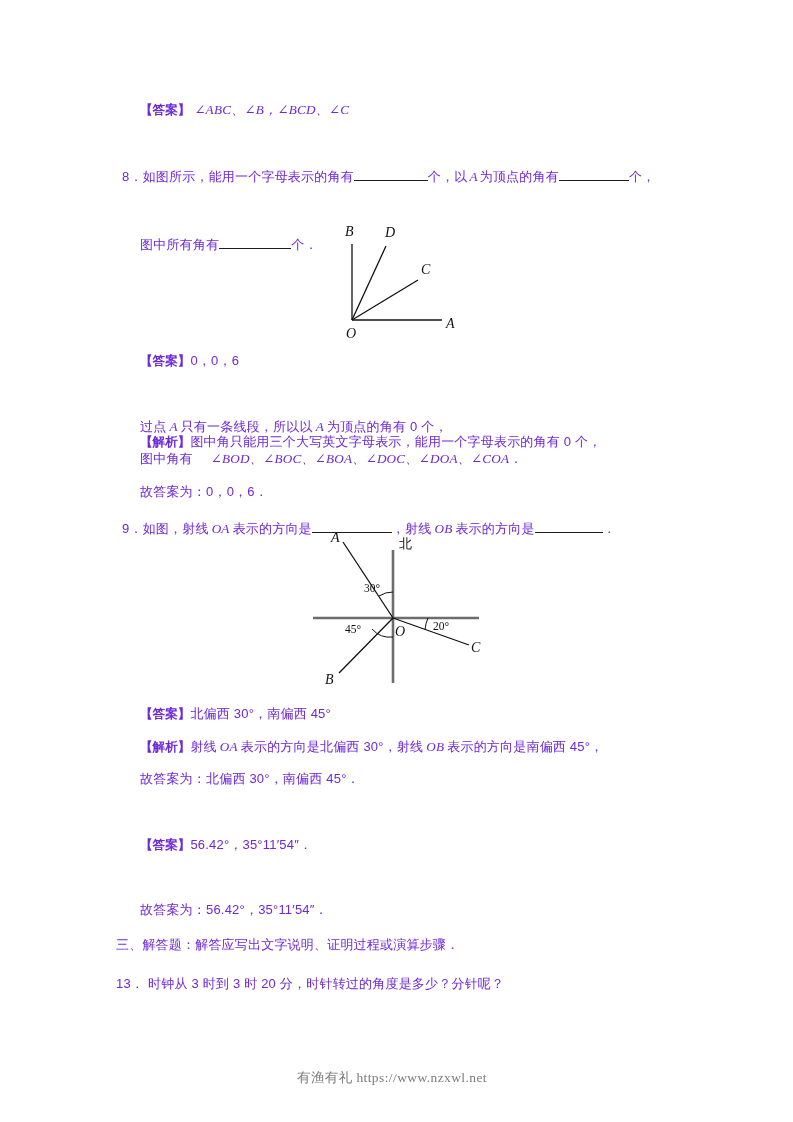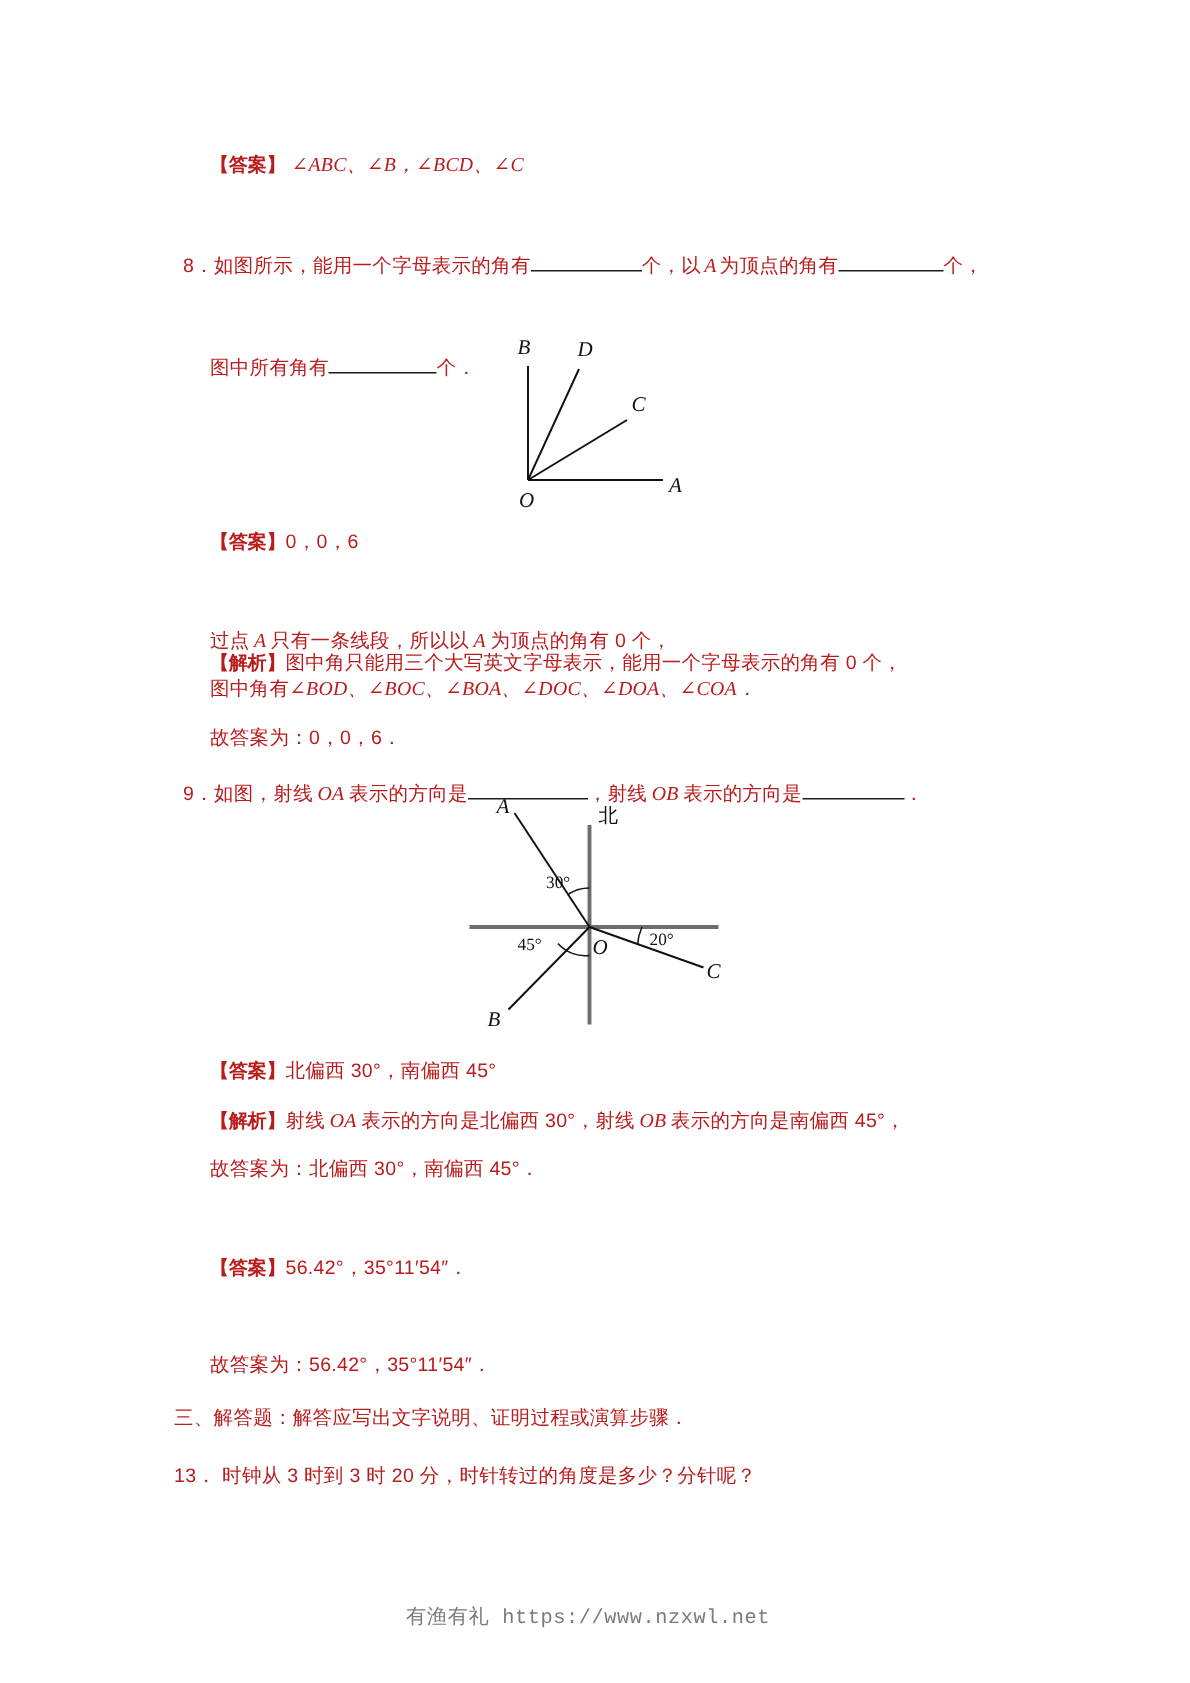--- a/index.html
+++ b/index.html
@@ -22,21 +22,21 @@
     height: 1122px;
   }
 
   
   .line {
     position: absolute;
     font-size: 13.2px;
     line-height: 1.0;
     white-space: nowrap;
     letter-spacing: 0.2px;
-    color: #b91c1c;
+    color: #6d28d9;
   }
   .it {
     font-style: italic;
     font-family: "Liberation Serif", "DejaVu Serif", serif;
   }
   .tag {
     font-family: "Liberation Sans", "DejaVu Sans", sans-serif;
     font-weight: 600;
     font-size: 12.6px;
     letter-spacing: 0px;
@@ -81,21 +81,21 @@
     fill: #111;
   }
 
   
   .footer {
     position: absolute;
     left: 0;
     top: 1069px;
     width: 784px;
     text-align: center;
-    font-family: Liberation Mono, monospace;
+    font-family: Liberation Serif, serif;
     font-size: 13.5px;
     color: #7b7b7b;
     letter-spacing: 0.4px;
   }
 </style>
 </head>
 <body>
 
 <div class="page">
 
@@ -131,21 +131,21 @@
 
   <div class="line" style="left:140px; top:387px;margin-top:48px;">
     <span class="tag">【解析】</span><span class="cjk">图中角只能用三个大写英文字母表示，能用一个字母表示的角有 0 个，</span>
   </div>
 
   <div class="line" style="left:140px; top:420px;">
     <span class="cjk">过点</span><span class="it" style="margin:0 3px;">A</span><span class="cjk">只有一条线段，所以以</span><span class="it" style="margin:0 3px;">A</span><span class="cjk">为顶点的角有 0 个，</span>
   </div>
 
   <div class="line" style="left:140px; top:452px;">
-    <span class="cjk">图中角有</span><span class="it" style="margin-left:0;">∠BOD、∠BOC、∠BOA、∠DOC、∠DOA、∠COA．</span>
+    <span class="cjk">图中角有</span><span class="it" style="margin-left:18px;">∠BOD、∠BOC、∠BOA、∠DOC、∠DOA、∠COA．</span>
   </div>
 
   <div class="line" style="left:140px; top:485px;">
     <span class="cjk">故答案为：0，0，6．</span>
   </div>
 
   <div class="line" style="left:122px; top:522px;">
     <span class="cjk">9．</span><span class="cjk">如图，射线</span><span class="it" style="margin:0 3px;">OA</span><span class="cjk">表示的方向是</span><span class="blank w4"></span><span class="cjk">，射线</span><span class="it" style="margin:0 3px;">OB</span><span class="cjk">表示的方向是</span><span class="blank w5"></span><span class="cjk">．</span>
   </div>
 

